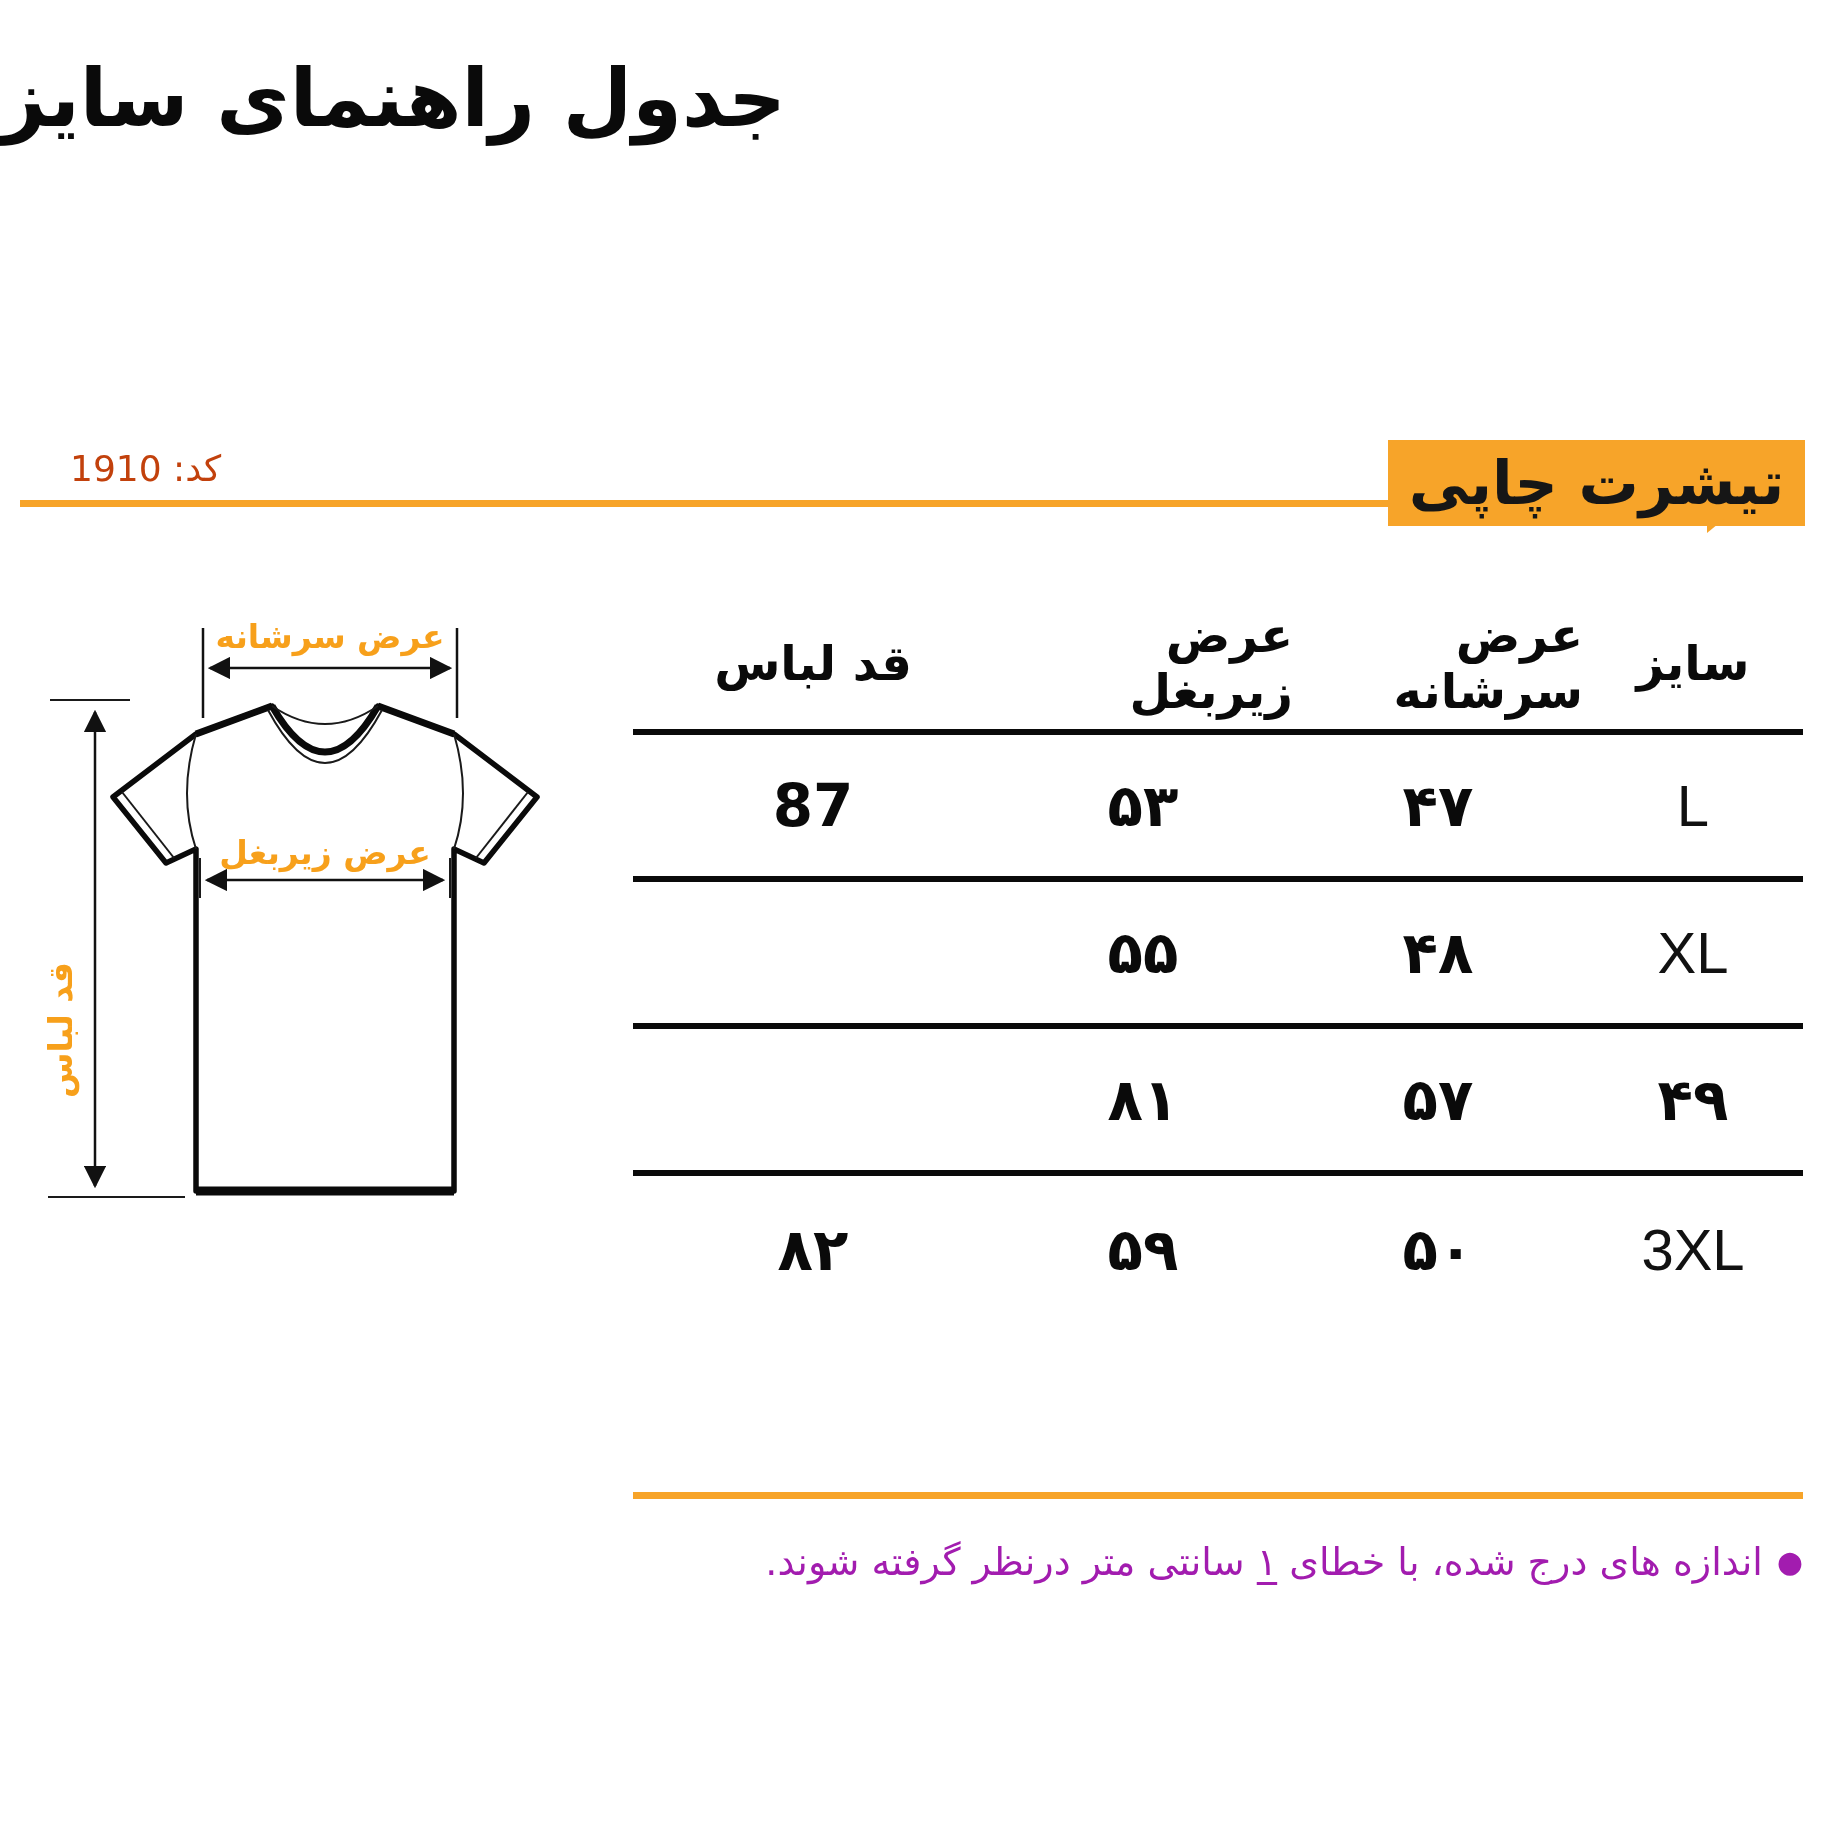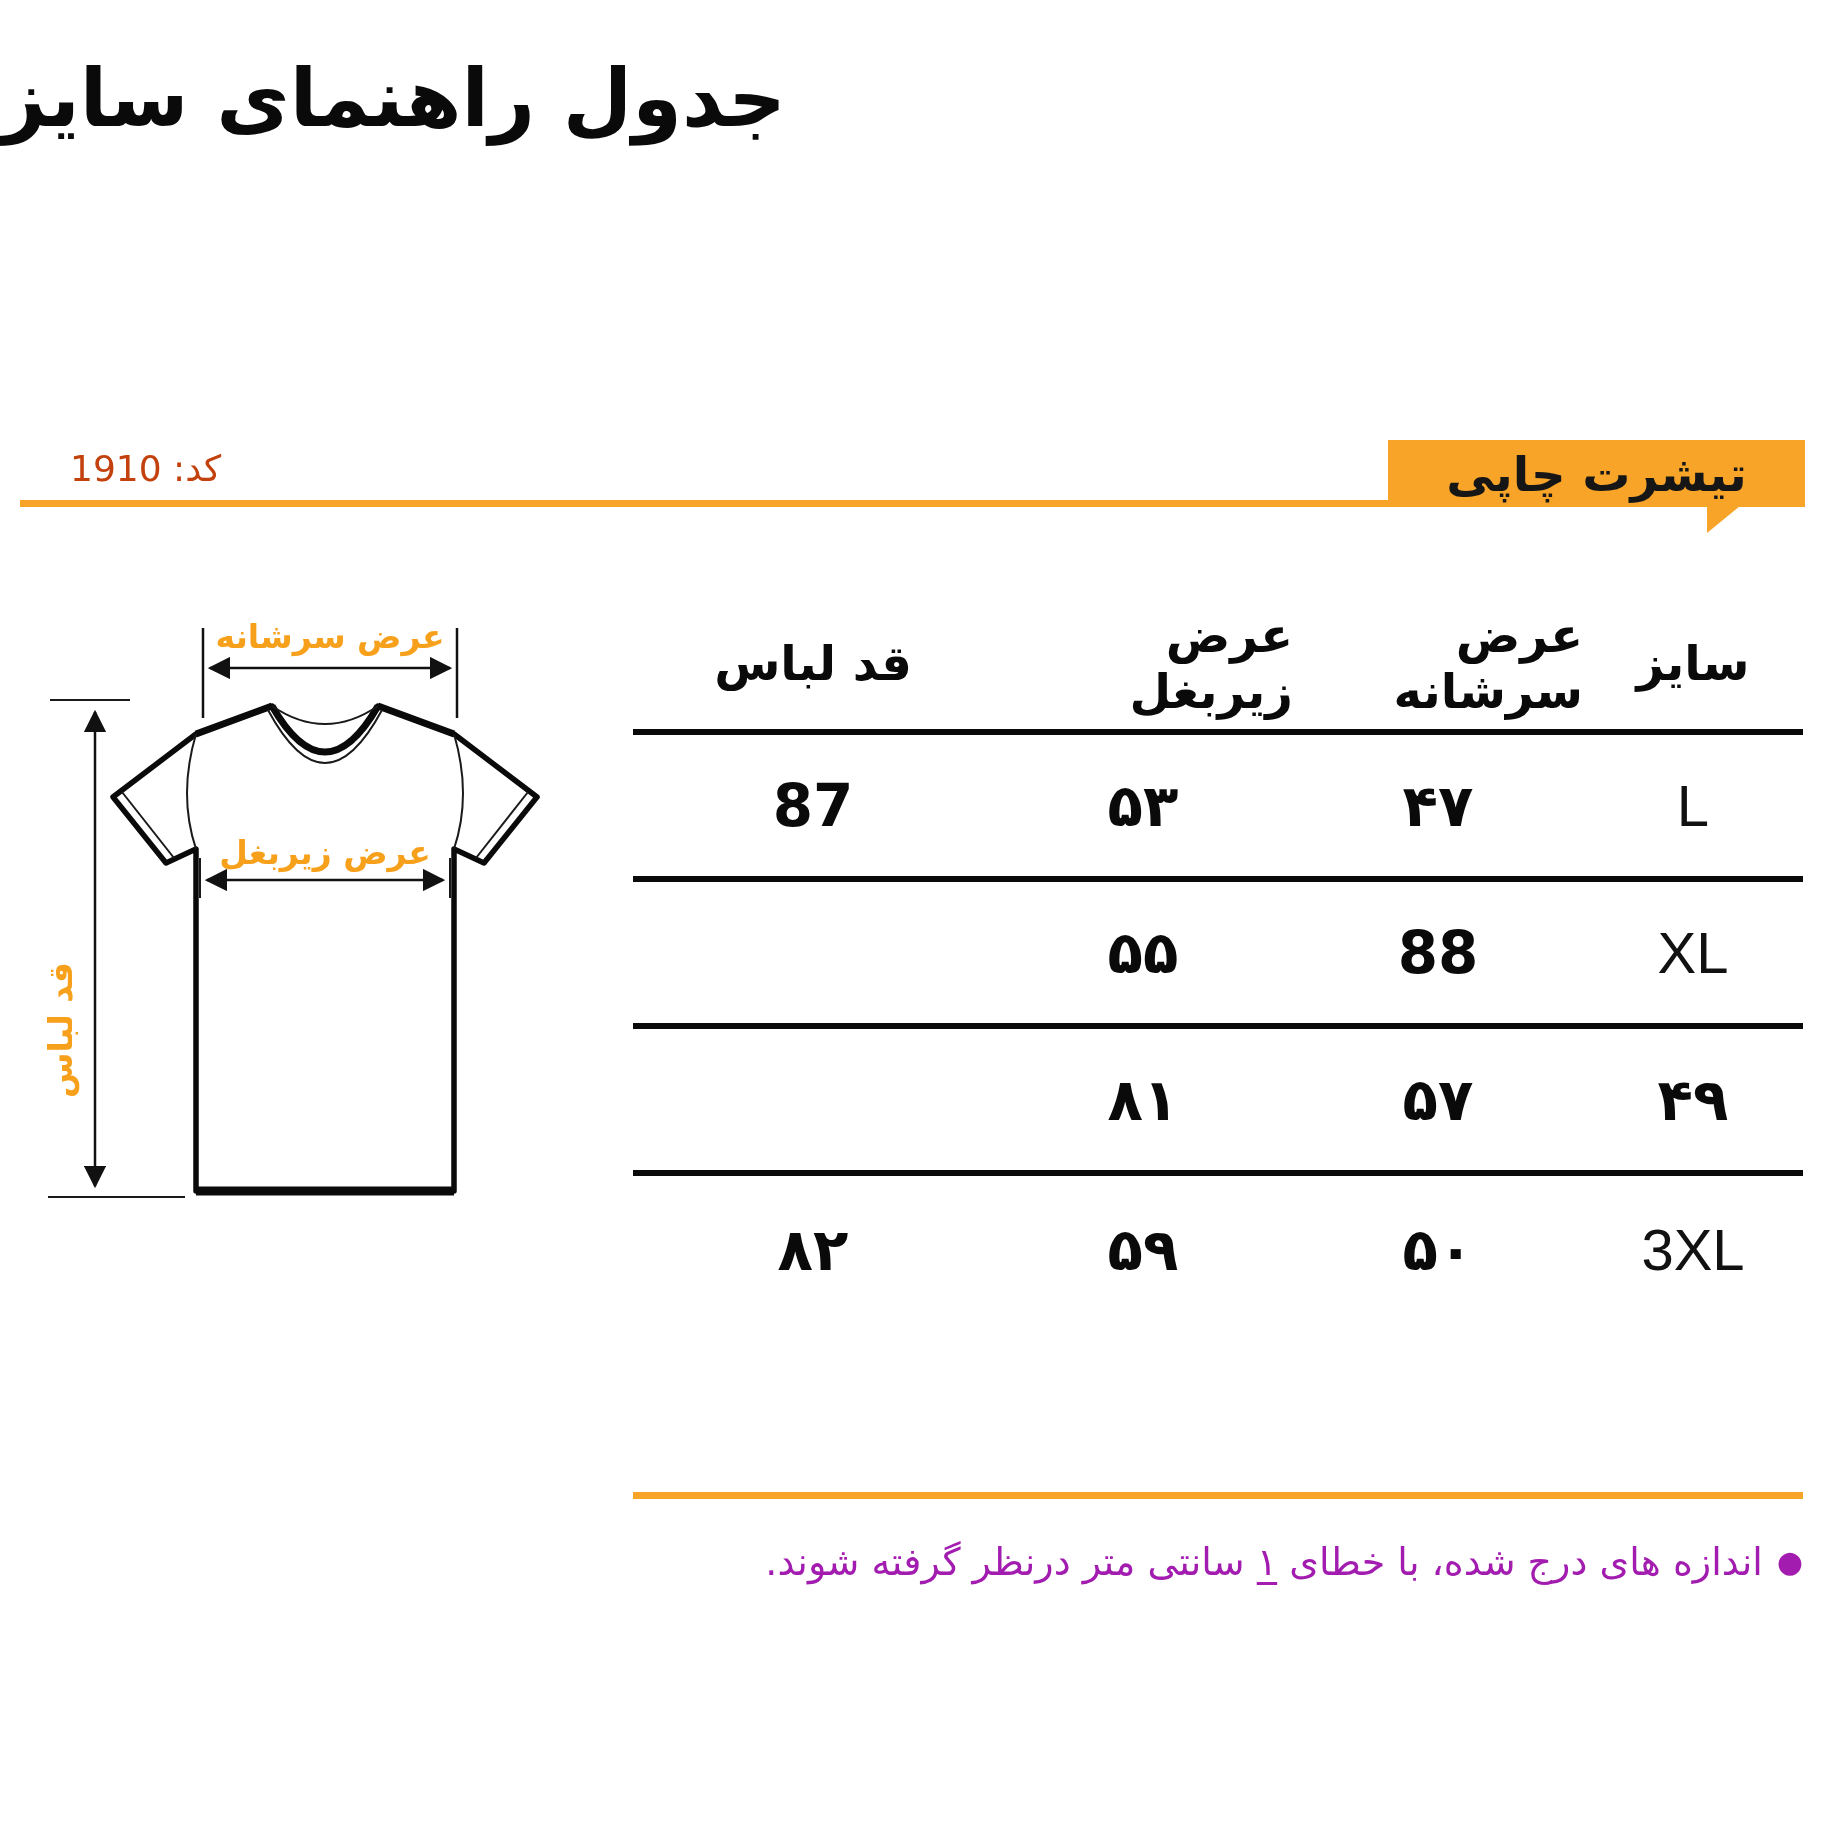--- a/index.html
+++ b/index.html
@@ -12,23 +12,23 @@
   .page-title {
     position:absolute; top:52px; left:0; width:1762px; text-align:left;
     font-size:80px; font-weight:bold; color:#0a0a0a; direction:rtl;
   }
   
   .header-underline {
     position:absolute; left:20px; top:500px; width:1368px; height:7px;
     background:#F7A429;
   }
   .product-tab {
-    position:absolute; left:1388px; top:440px; width:417px; height:67px;
+    position:absolute; left:1388px; top:440px; width:417px; height:86px;
     background:#F7A429; display:flex; align-items:center; justify-content:center;
-    direction:rtl; font-size:48px; font-weight:600; color:#161616;
+    direction:rtl; font-size:60px; font-weight:600; color:#161616;
   }
   .tab-tail {
     position:absolute; left:1707px; top:506px; width:0; height:0;
     border-top:27px solid #F7A429; border-right:33px solid transparent;
   }
   .product-code {
     position:absolute; left:70px; top:448px; direction:rtl;
     font-size:36px; color:#c2410c;
   }
   
@@ -118,21 +118,21 @@
 
     <div class="t-row t-data rule">
       <div class="cell s-cell">L</div>
       <div class="cell n-cell">۴۷</div>
       <div class="cell n-cell">۵۳</div>
       <div class="cell n-cell">87</div>
     </div>
 
     <div class="t-row t-data rule">
       <div class="cell s-cell">XL</div>
-      <div class="cell n-cell">88</div>
+      <div class="cell n-cell">۴۸</div>
       <div class="cell n-cell">۵۵</div>
     </div>
 
     <div class="t-row t-data rule">
       <div class="cell n-cell">۴۹</div>
       <div class="cell n-cell">۵۷</div>
       <div class="cell n-cell">۸۱</div>
     </div>
 
     <div class="t-row t-data">

